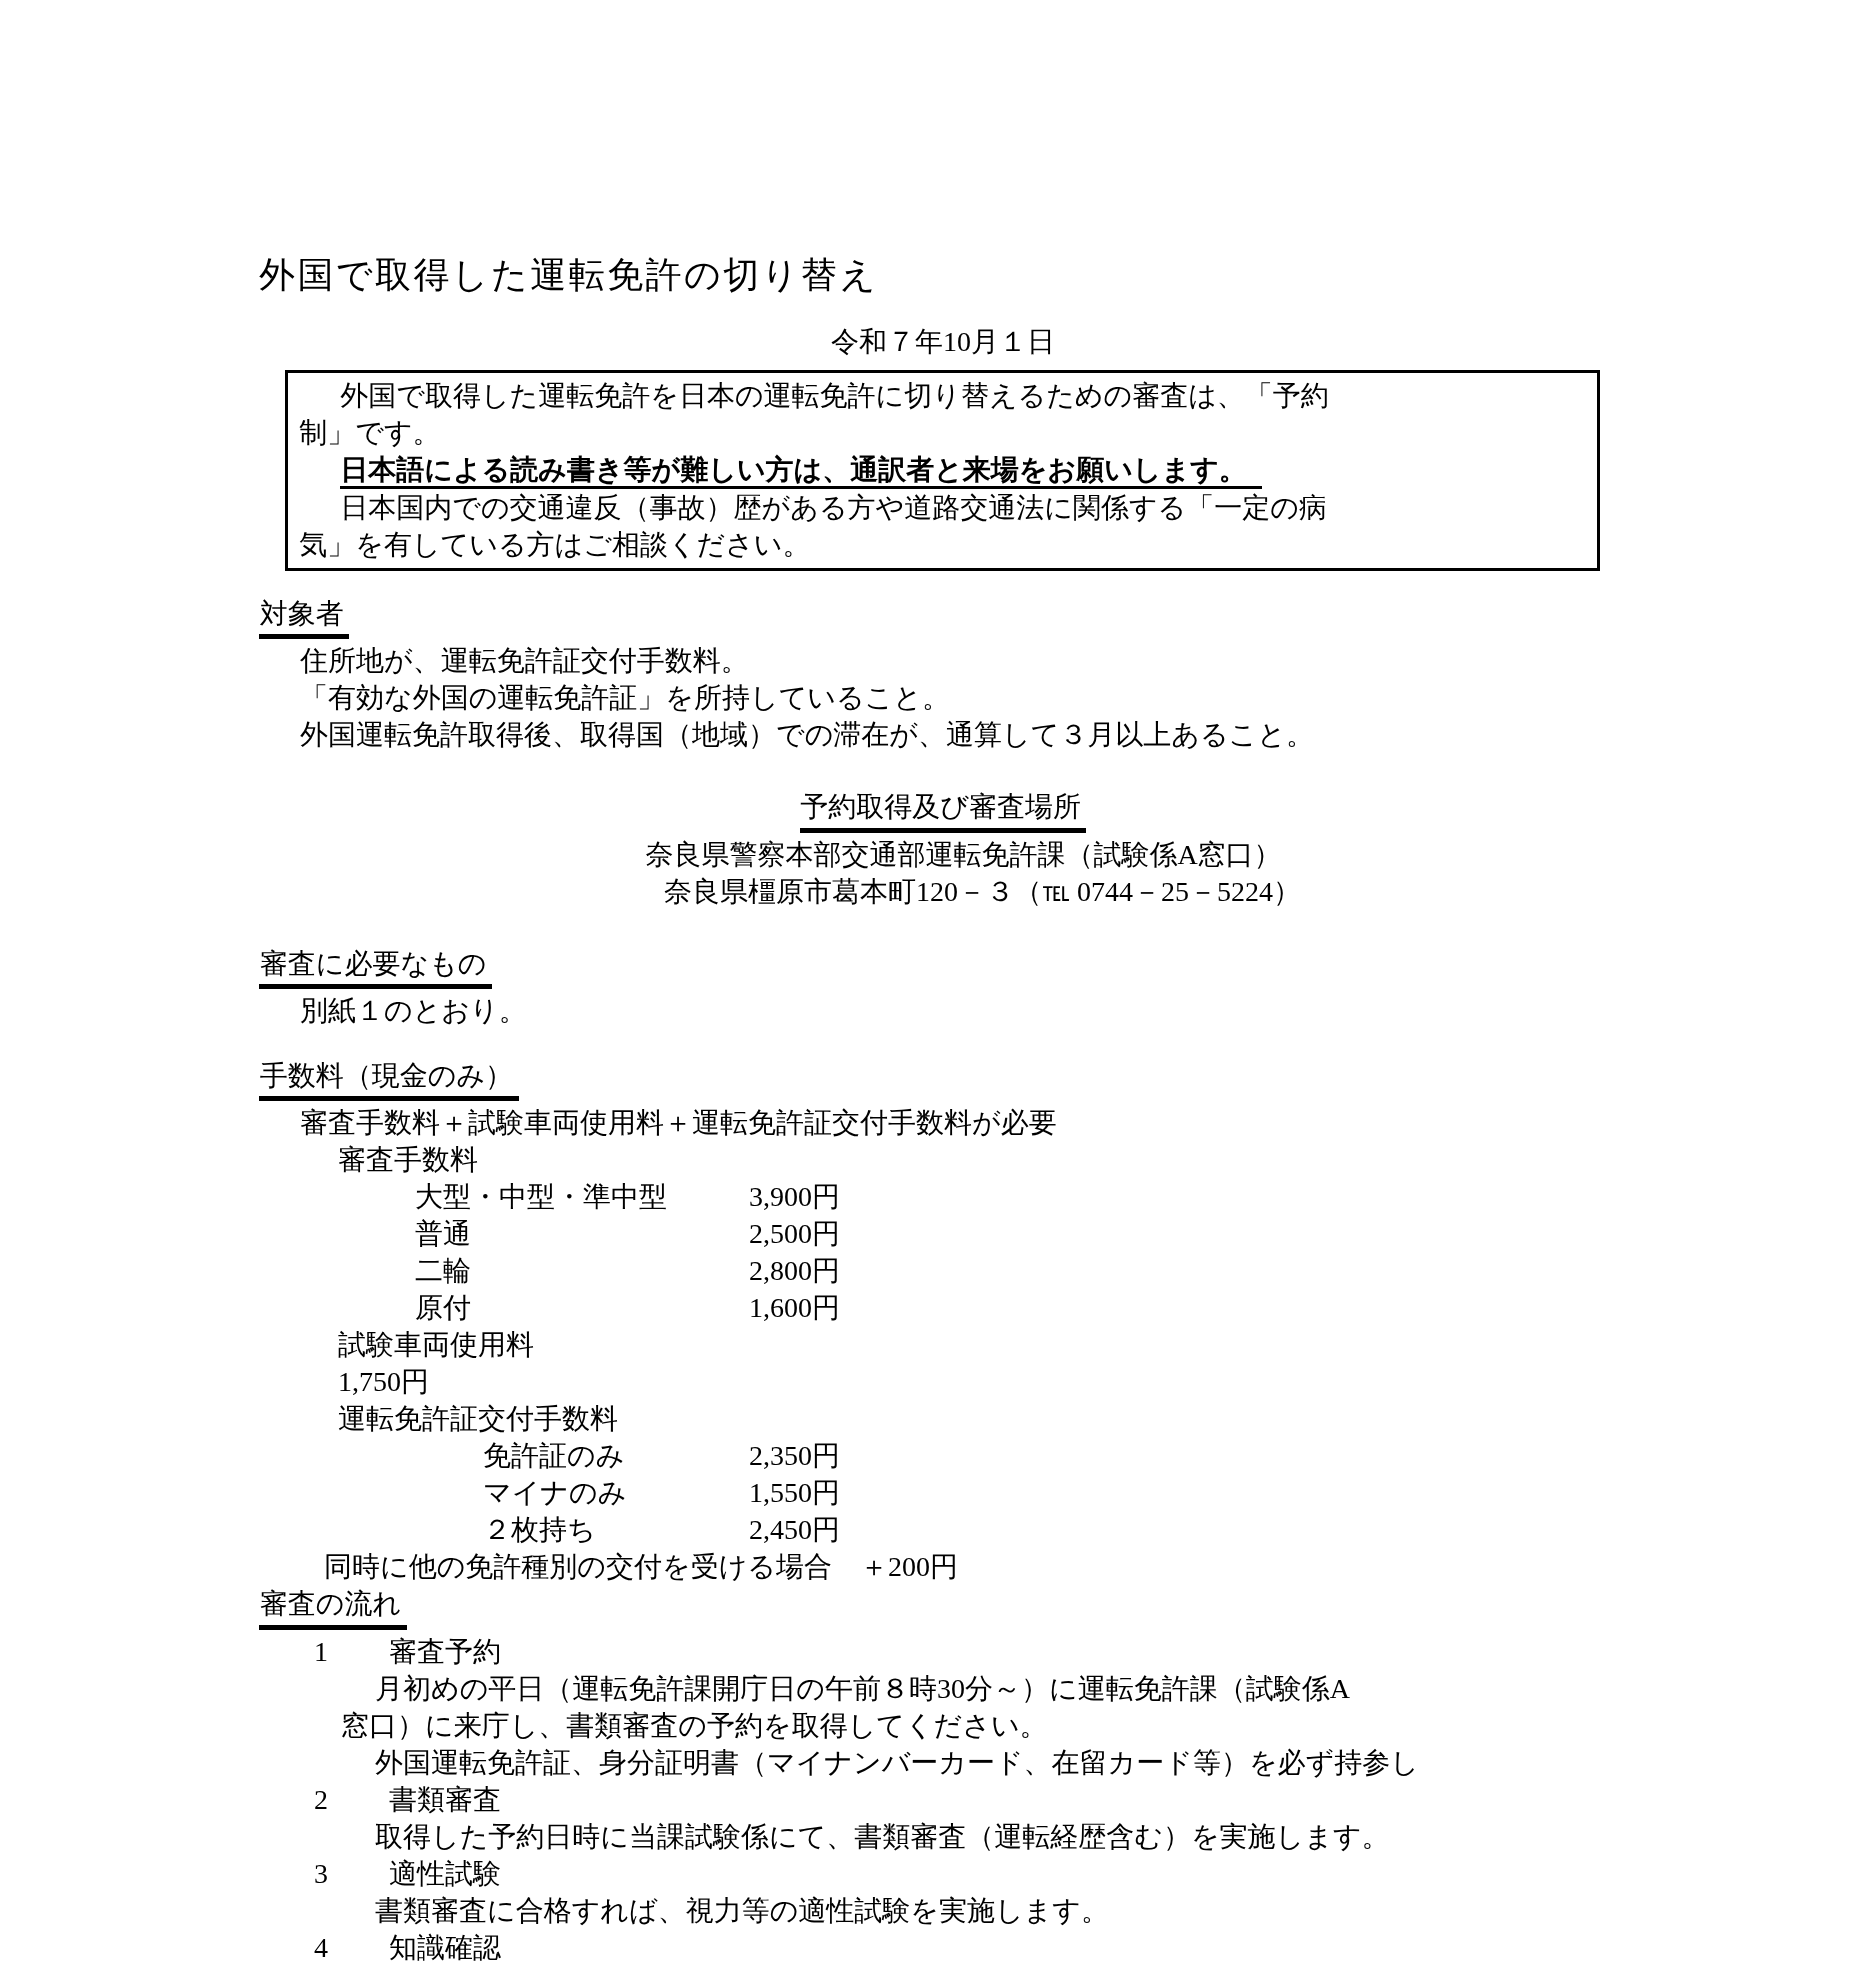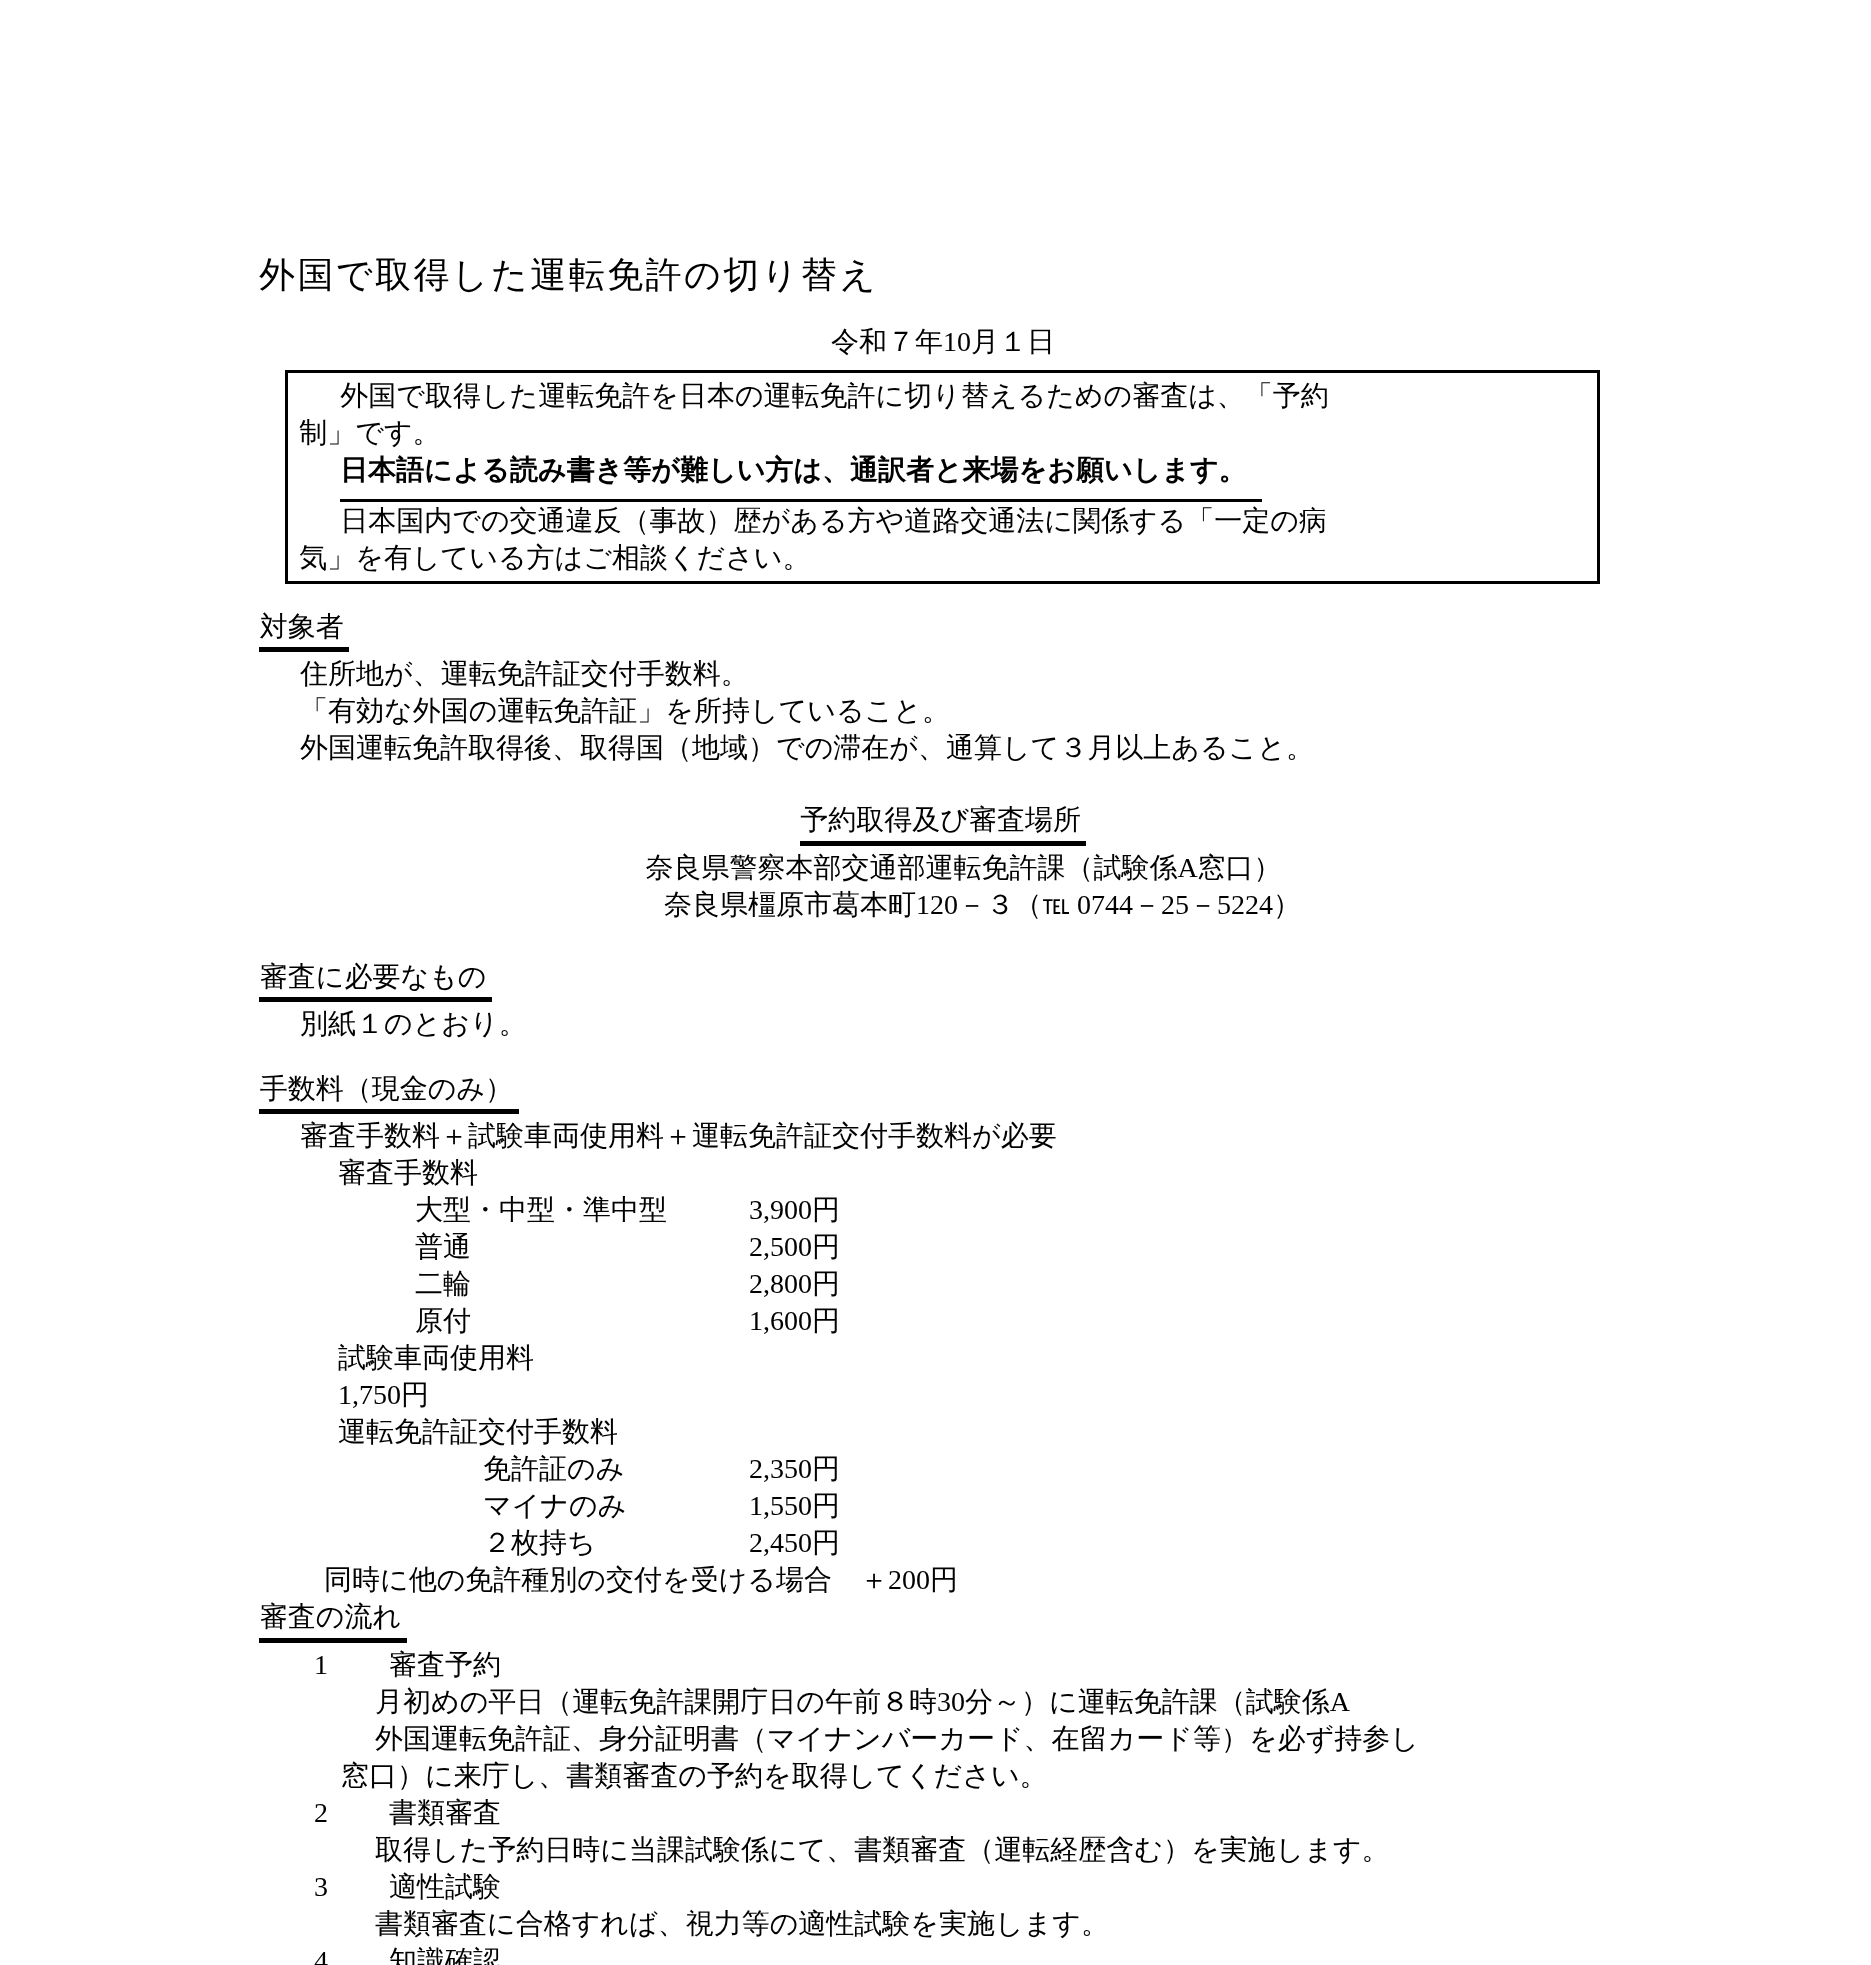--- a/index.html
+++ b/index.html
@@ -39,21 +39,21 @@
     border:3.5px solid #000;
     padding:3.9px 11.8px 5.5px 11.8px;
   }
   .line{line-height:37px; white-space:nowrap;}
   .ind1{padding-left:41px;}
   .ind0{padding-left:0;}
   .bold-underline{
     display:inline-block;
     font-weight:bold;
     border-bottom:3.5px solid #000;
-    padding-bottom:13px;
+    padding-bottom:0;
     padding-right:15.7px;
     line-height:33px;
   }
   .section-heading{margin-bottom:3.1px;}
   .section-heading span{
     display:inline-block;
     border-bottom:5.1px solid #000;
     padding:0 5.5px 2.4px 0.8px;
     line-height:37px;
     white-space:nowrap;
@@ -162,22 +162,22 @@
     </div>
 
     <div class="sec-flow">
       <div class="section-heading"><span>審査の流れ</span></div>
 
       <div class="step-head">
         <span class="step-num">1</span>
         <span>審査予約</span>
       </div>
       <div class="step-line first">月初めの平日（運転免許課開庁日の午前８時30分～）に運転免許課（試験係A</div>
+      <div class="step-line cont">窓口）に来庁し、書類審査の予約を取得してください。</div>
       <div class="step-line first">外国運転免許証、身分証明書（マイナンバーカード、在留カード等）を必ず持参し</div>
-      <div class="step-line cont">窓口）に来庁し、書類審査の予約を取得してください。</div>
 
       <div class="step-head">
         <span class="step-num">2</span>
         <span>書類審査</span>
       </div>
       <div class="step-line first">取得した予約日時に当課試験係にて、書類審査（運転経歴含む）を実施します。</div>
 
       <div class="step-head">
         <span class="step-num">3</span>
         <span>適性試験</span>

